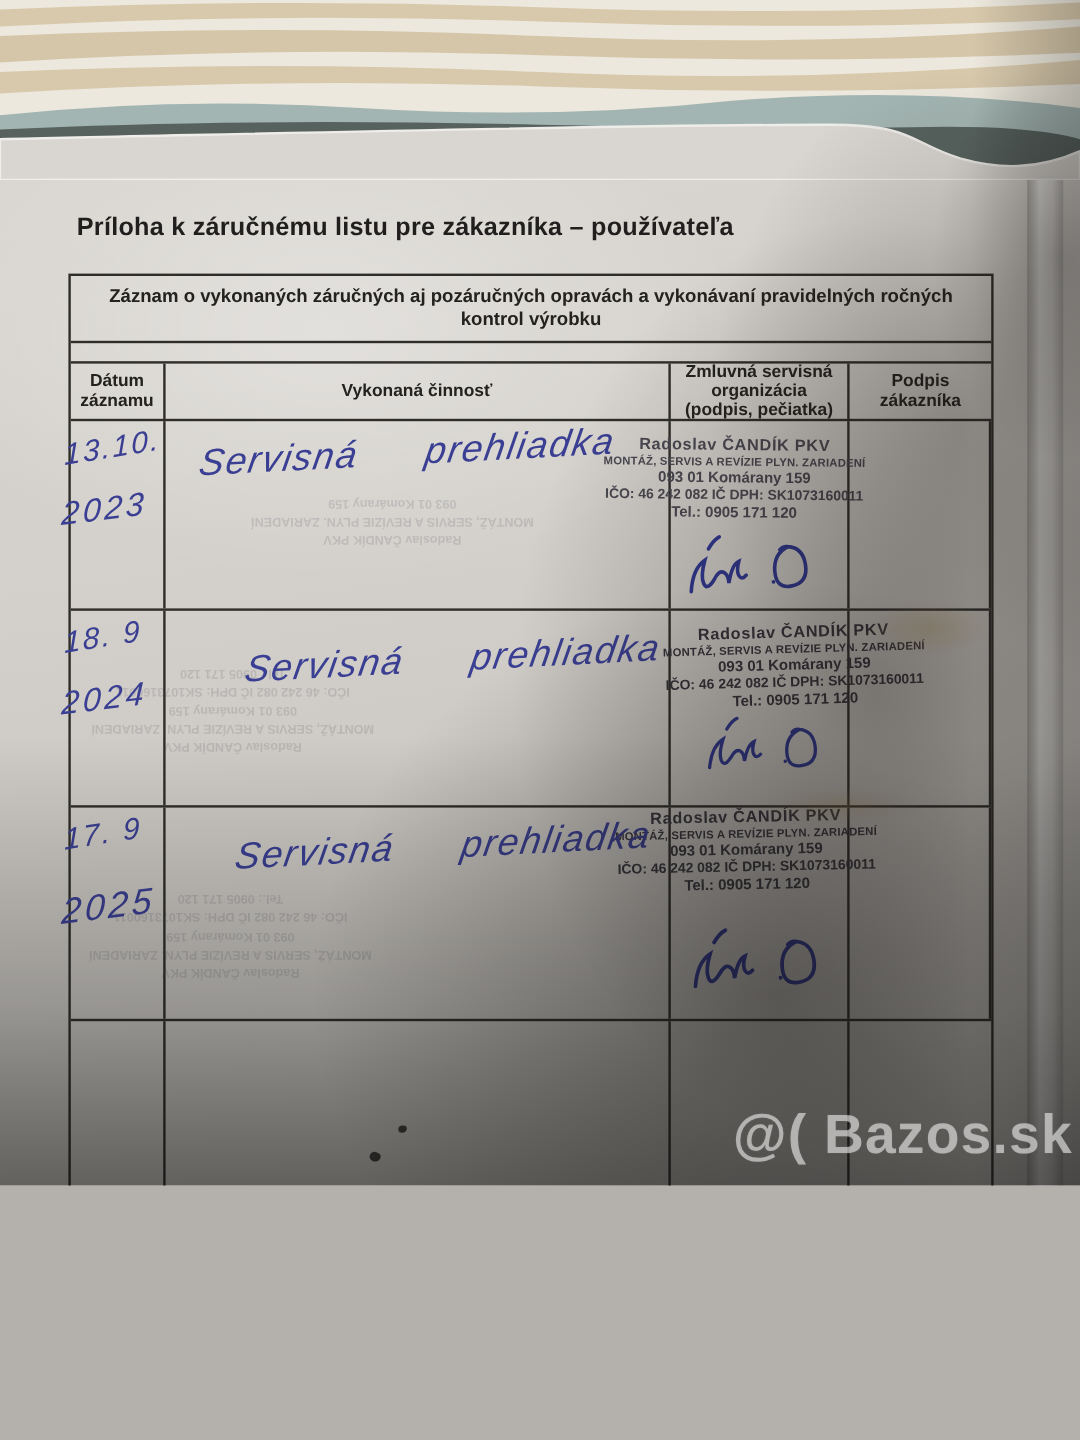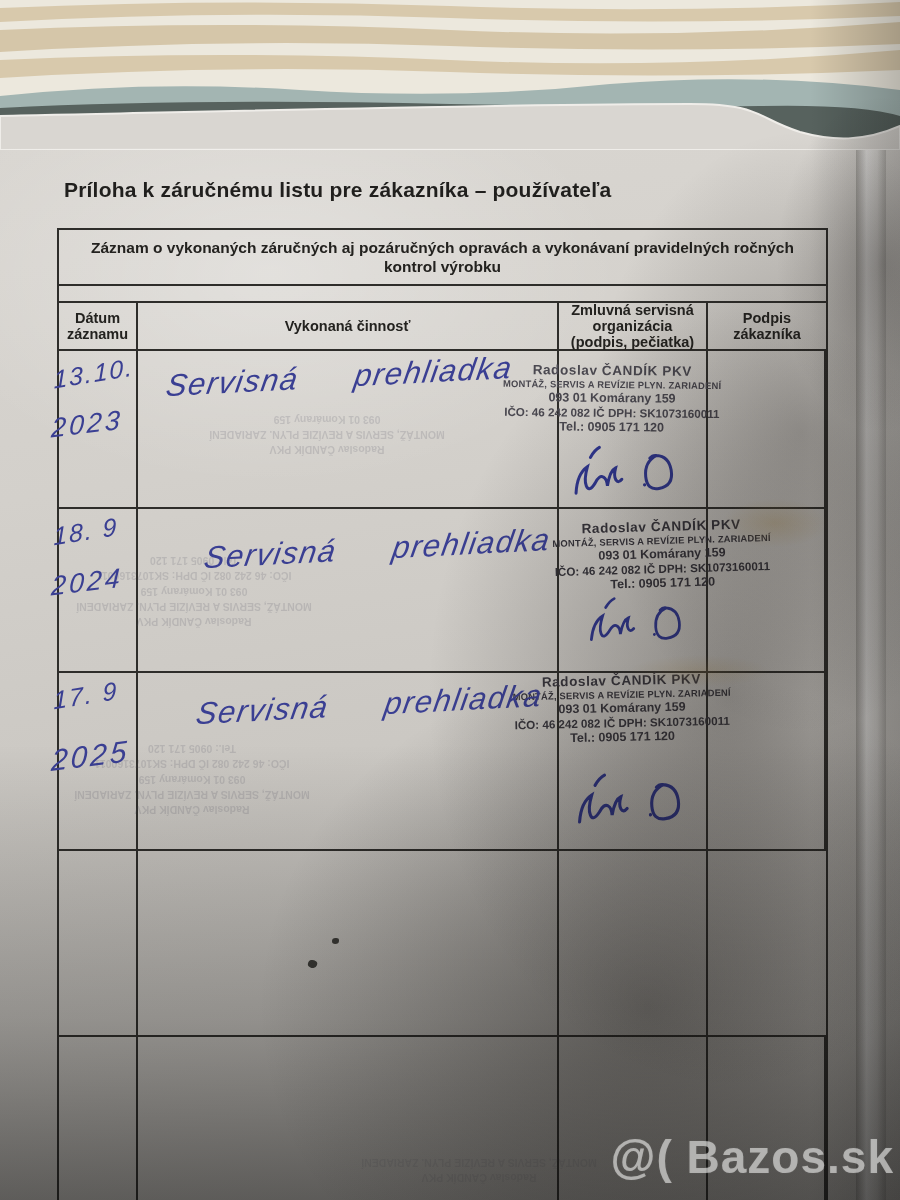--- a/index.html
+++ b/index.html
@@ -1,20 +1,20 @@
 <!DOCTYPE html>
 <html><head>
 <meta charset="utf-8">
 <style>
   html,body { margin:0; padding:0; }
   body {
     width:900px; height:1200px; overflow:hidden; position:relative;
     background:#b4b1ac; font-family:"Liberation Sans", sans-serif;
   }
-  .photo { position:absolute; inset:0; width:900px; height:1200px; overflow:hidden; }
+  .photo { position:absolute; inset:0; width:900px; height:988px; overflow:hidden; }
 
   
   .paper {
     position:absolute; left:0; top:148px; width:900px; height:1052px;
     background:linear-gradient(172deg,#d9d6d1 0%, #d3d0cb 30%, #cbc8c3 55%, #c0bdb8 80%, #b2afaa 100%);
   }
   .paper-highlight {
     position:absolute; left:0; top:148px; width:900px; height:1052px; pointer-events:none;
     background:radial-gradient(ellipse 500px 300px at 30% 12%, rgba(255,255,255,.30), rgba(255,255,255,0) 70%);
   }

